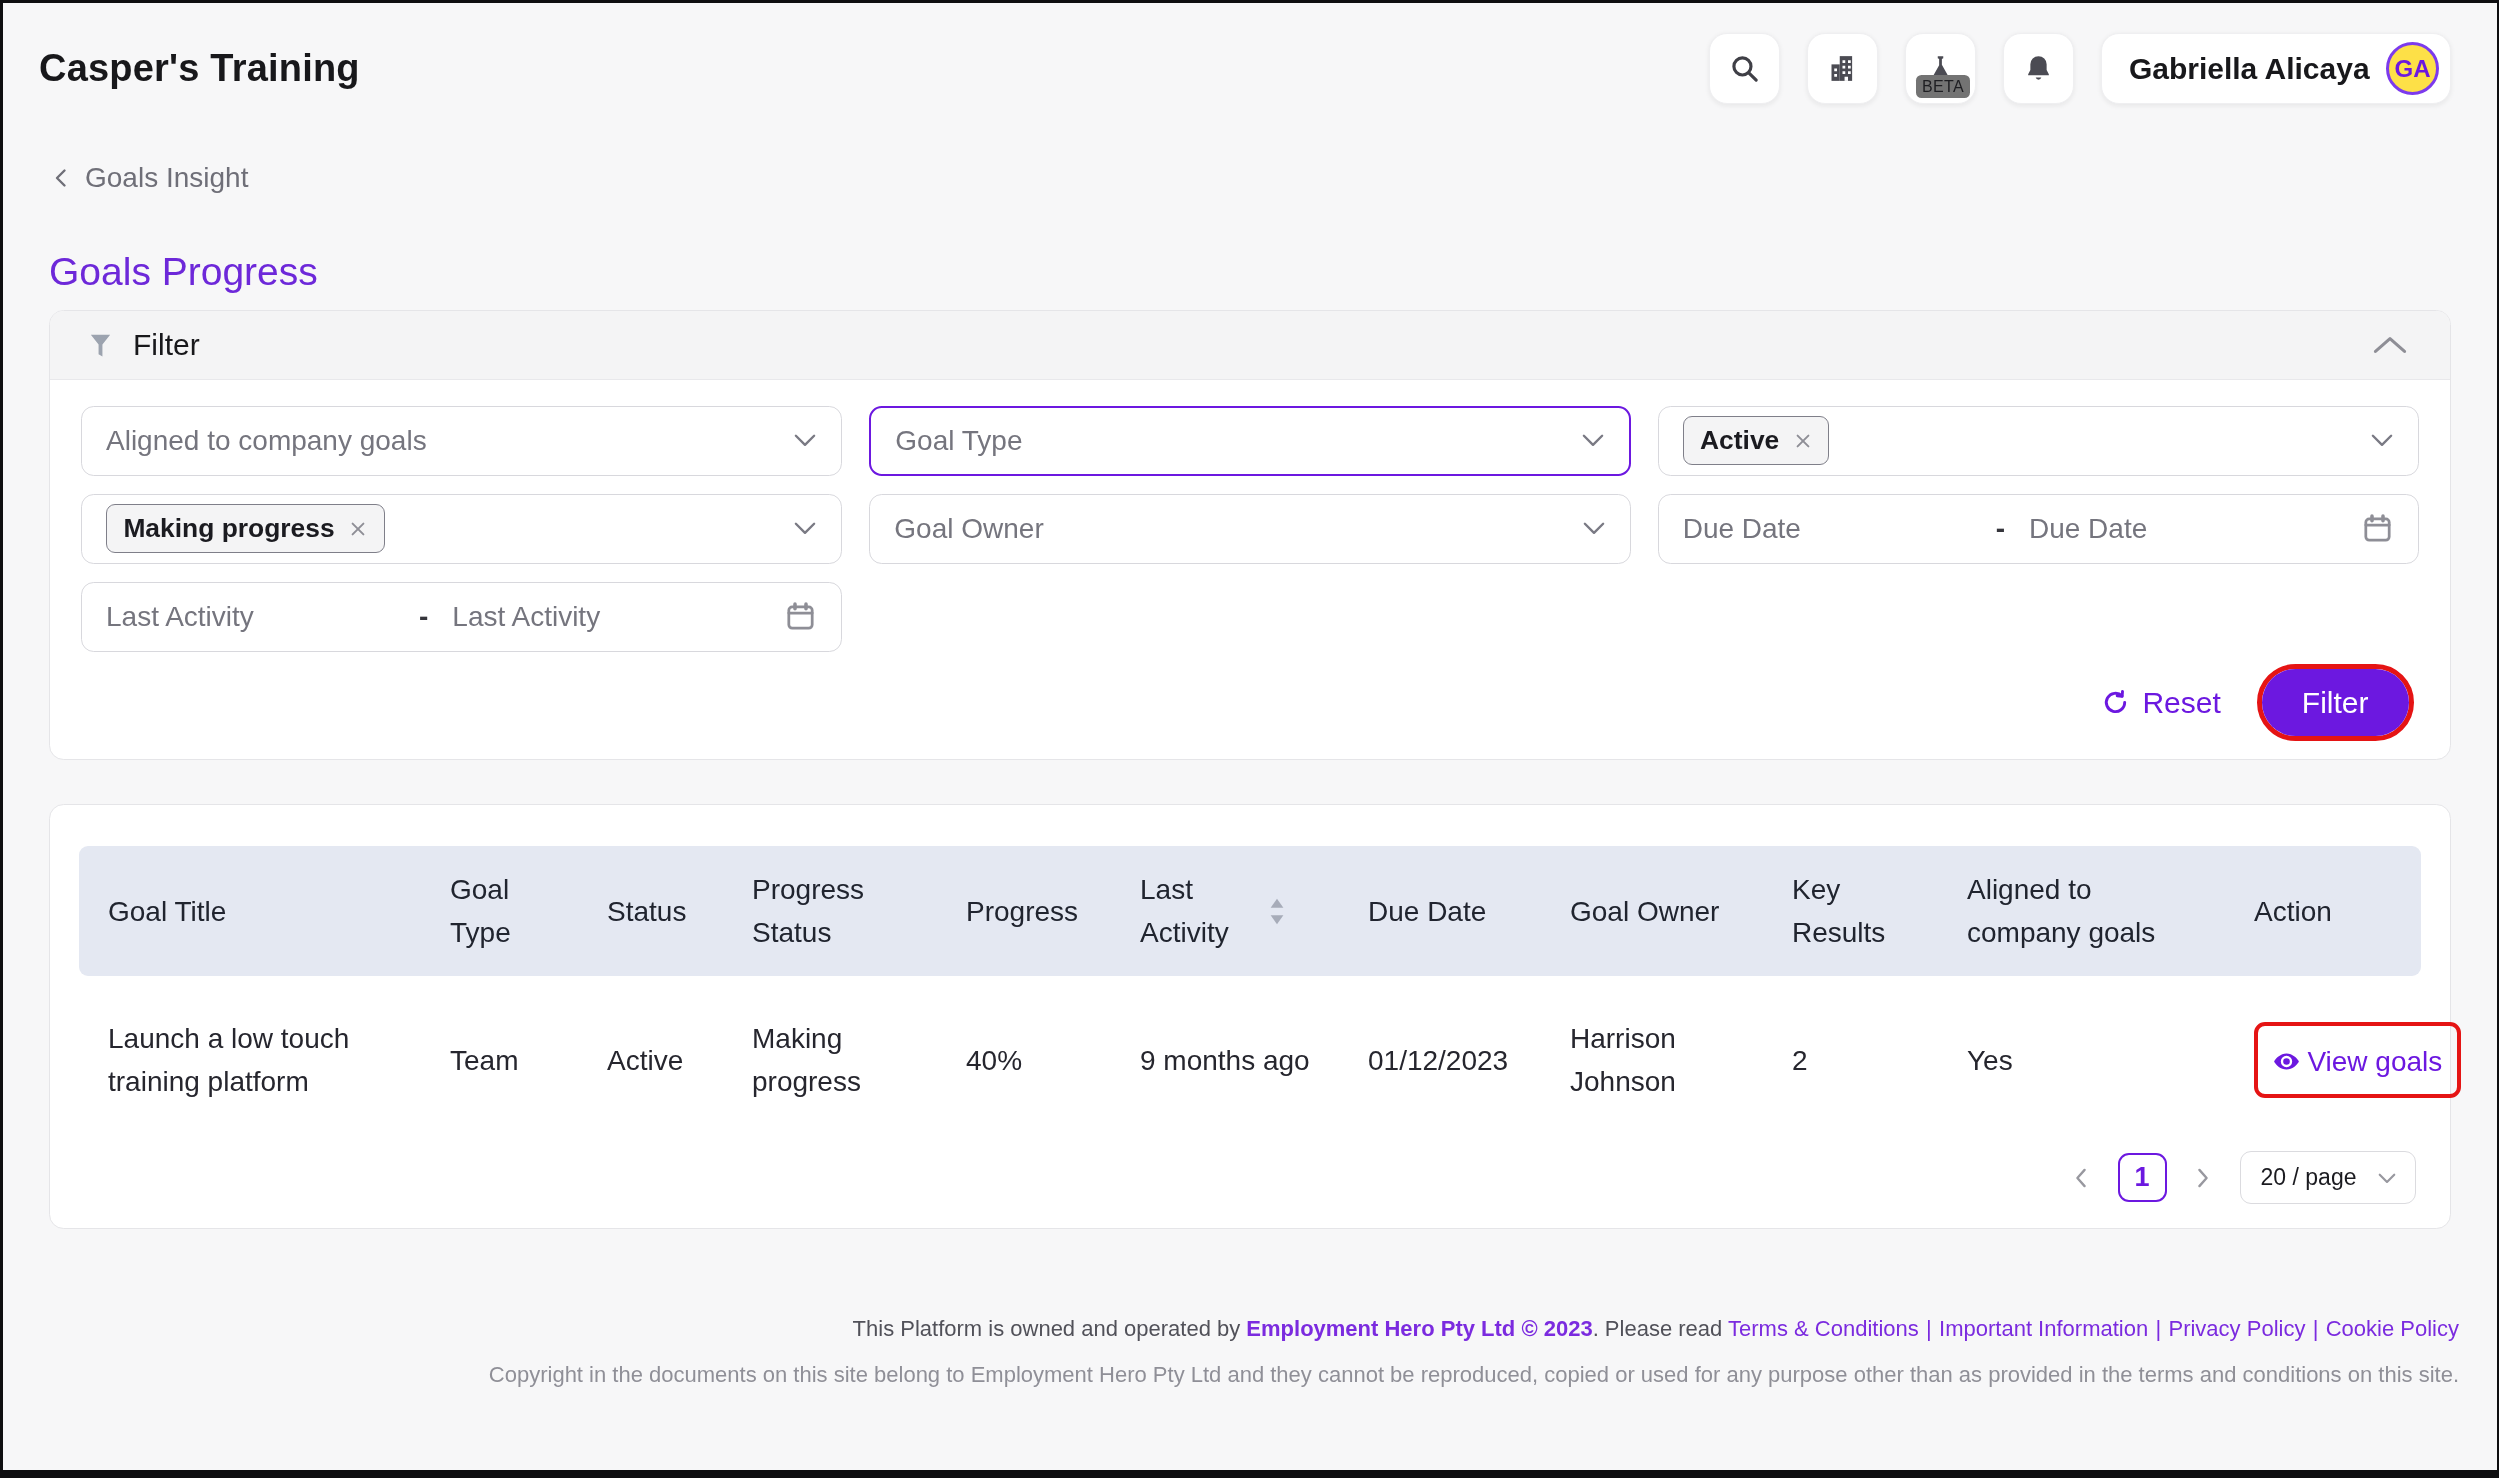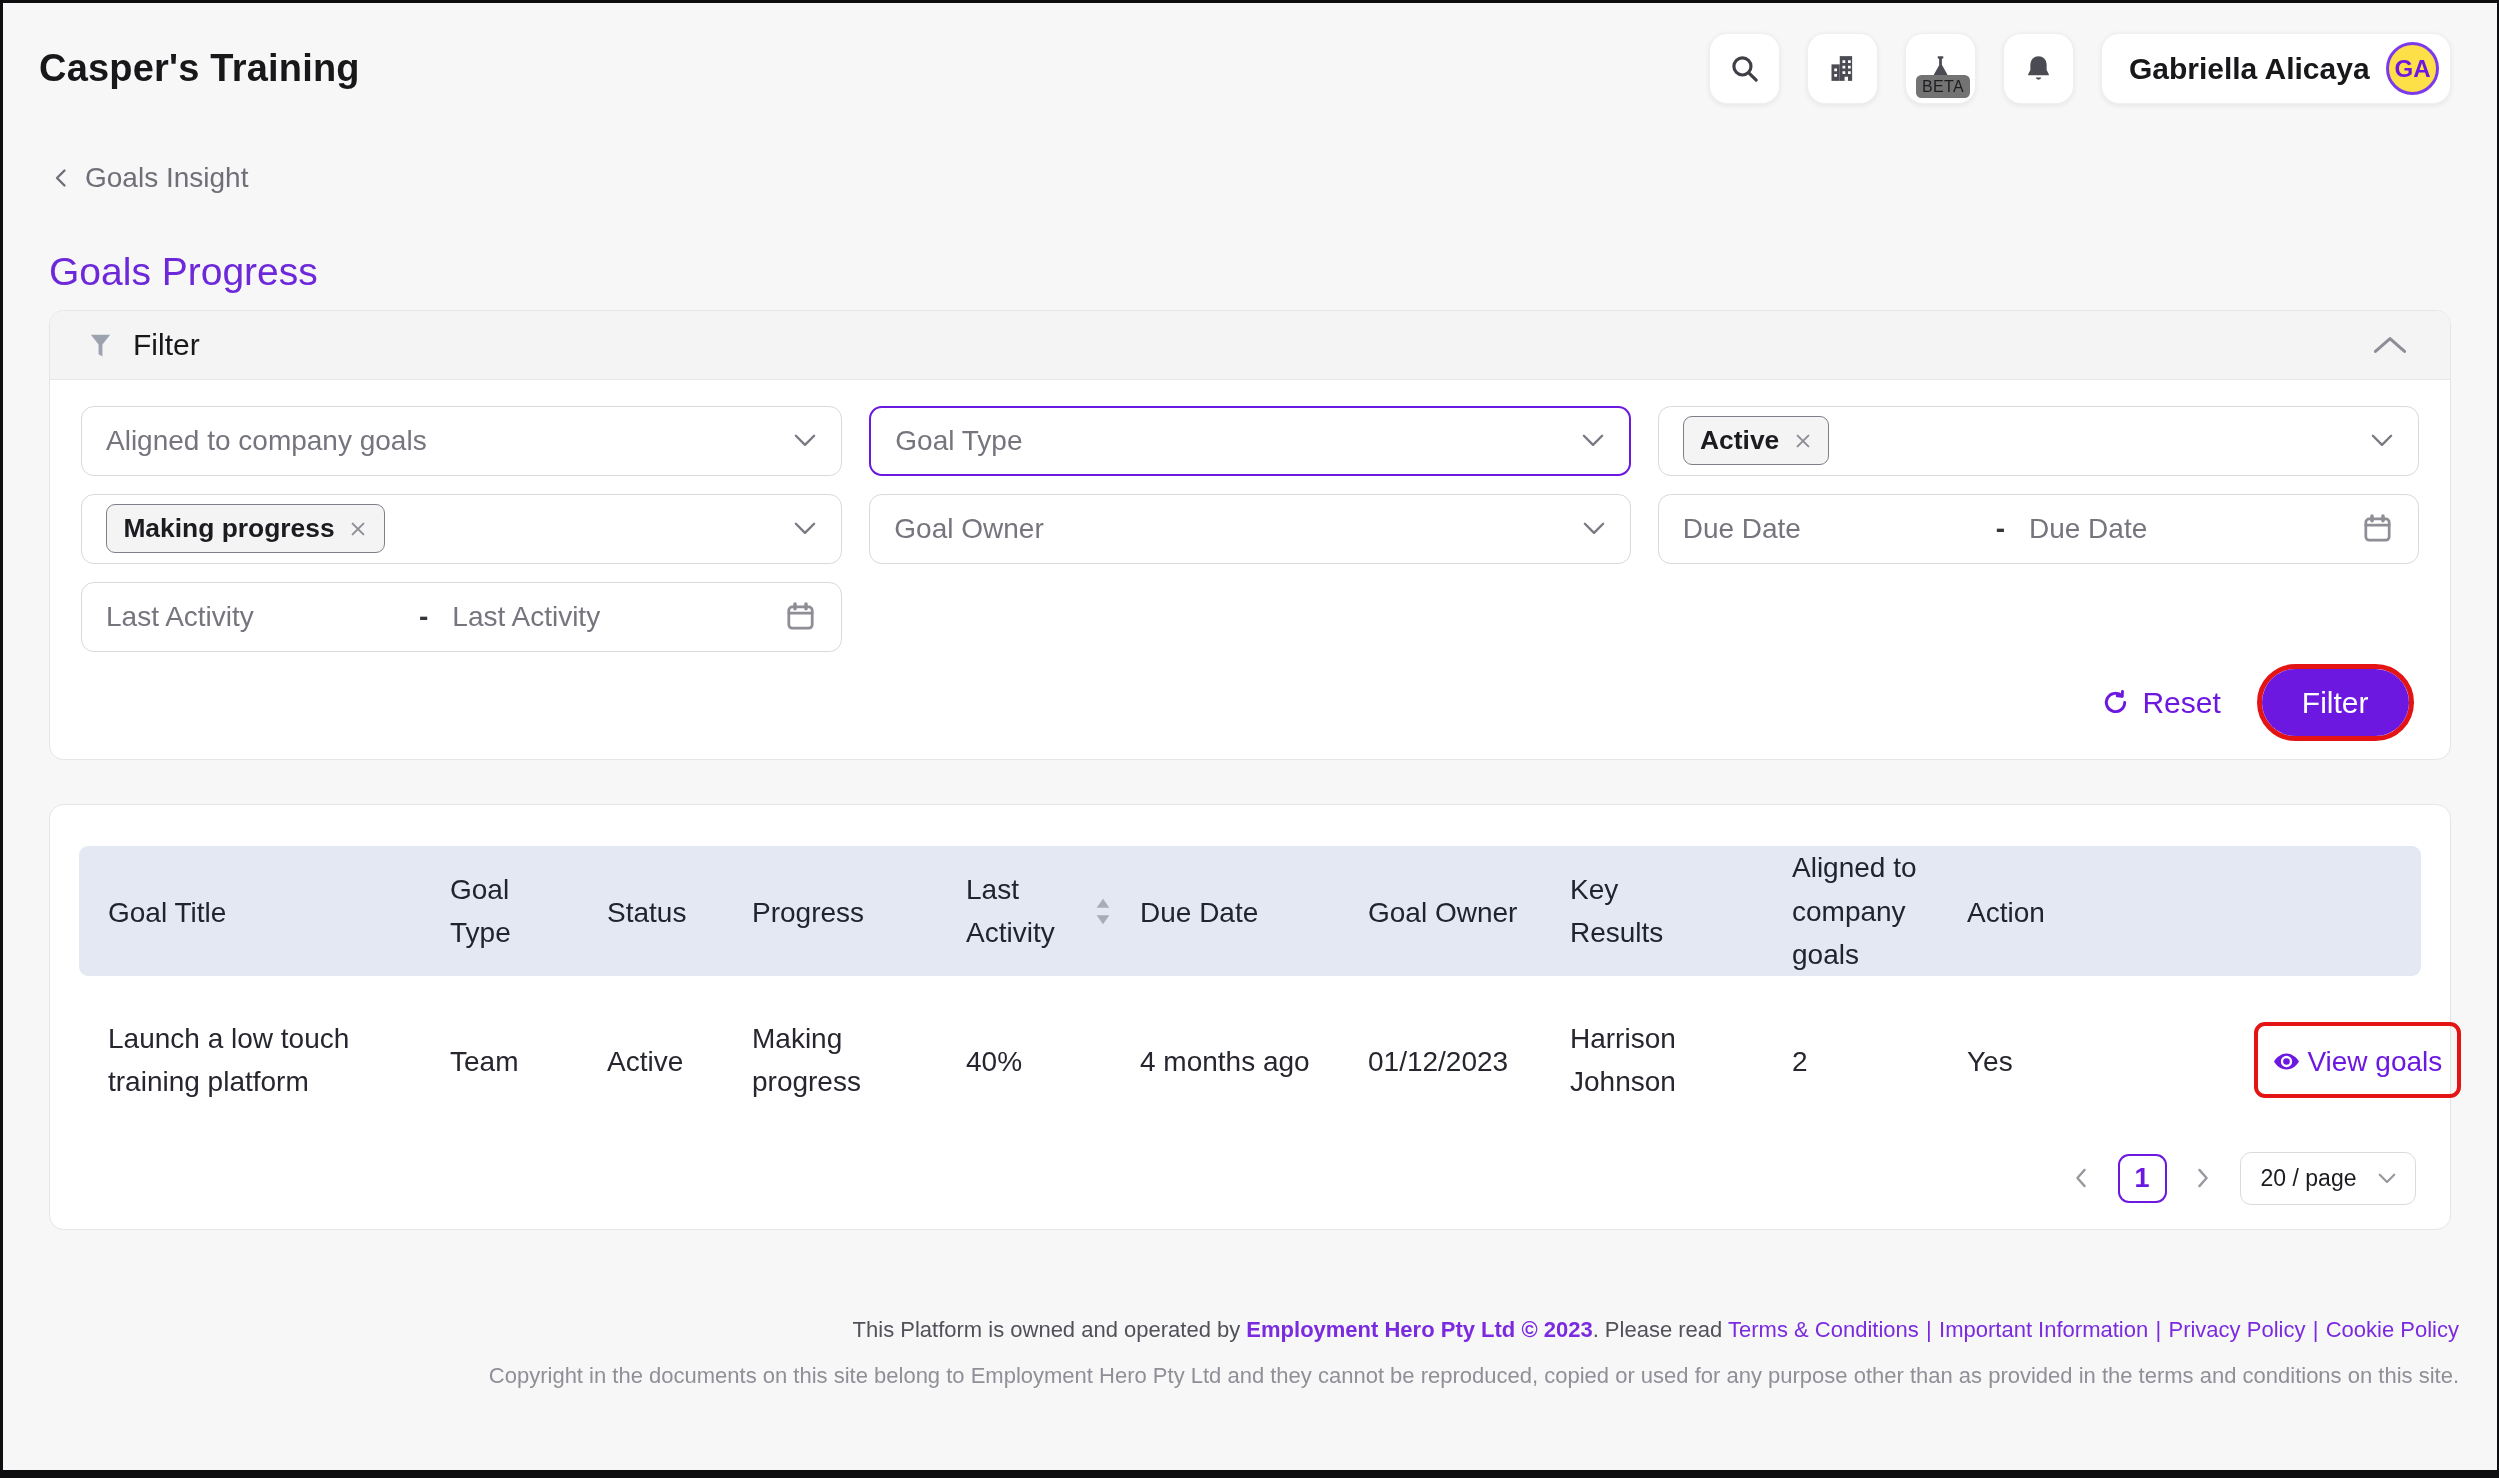--- a/index.html
+++ b/index.html
@@ -305,20 +305,21 @@
       </span>
     </div>
   </div>
 </div>
 
 <div class="card table-card">
   <div class="cols thead">
     <div class="th"><span>Goal Title</span></div>
     <div class="th th-goal-type"><span>Goal Type</span></div>
     <div class="th"><span>Status</span></div>
+    <div class="th th-progress-status"><span>Progress Status</span></div>
     <div class="th"><span>Progress</span></div>
     <div class="th th-last">
       <span>Last Activity</span>
       <span class="sorter">
         <svg width="20" height="33" viewBox="0 0 22 36" fill="#A7ACB9">
           <path d="M11 4 L18 14 H4 Z"></path>
           <path d="M11 32 L4 22 H18 Z"></path>
         </svg>
       </span>
     </div>
@@ -328,21 +329,21 @@
     <div class="th th-aligned"><span>Aligned to company goals</span></div>
     <div class="th"><span>Action</span></div>
   </div>
 
   <div class="cols trow">
     <div class="td td-goal-title"><span>Launch a low touch training platform</span></div>
     <div class="td"><span>Team</span></div>
     <div class="td"><span>Active</span></div>
     <div class="td td-progress-status"><span>Making progress</span></div>
     <div class="td"><span>40%</span></div>
-    <div class="td"><span>4 months ago</span></div>
+    <div class="td"><span>9 months ago</span></div>
     <div class="td"><span>01/12/2023</span></div>
     <div class="td td-goal-owner"><span>Harrison Johnson</span></div>
     <div class="td"><span>2</span></div>
     <div class="td"><span>Yes</span></div>
     <div class="td">
       <span class="annot-rect">
         <span class="view-goal">
           <span>
             <svg width="27" height="27" viewBox="0 0 24 24">
               <path d="M12 4.8 C6.6 4.8 2.8 9 1.3 11.3 a1.2 1.2 0 0 0 0 1.4 C2.8 15 6.6 19.2 12 19.2 s9.2-4.2 10.7-6.5 a1.2 1.2 0 0 0 0-1.4 C21.2 9 17.4 4.8 12 4.8 Z" fill="#6C18E0"></path>

